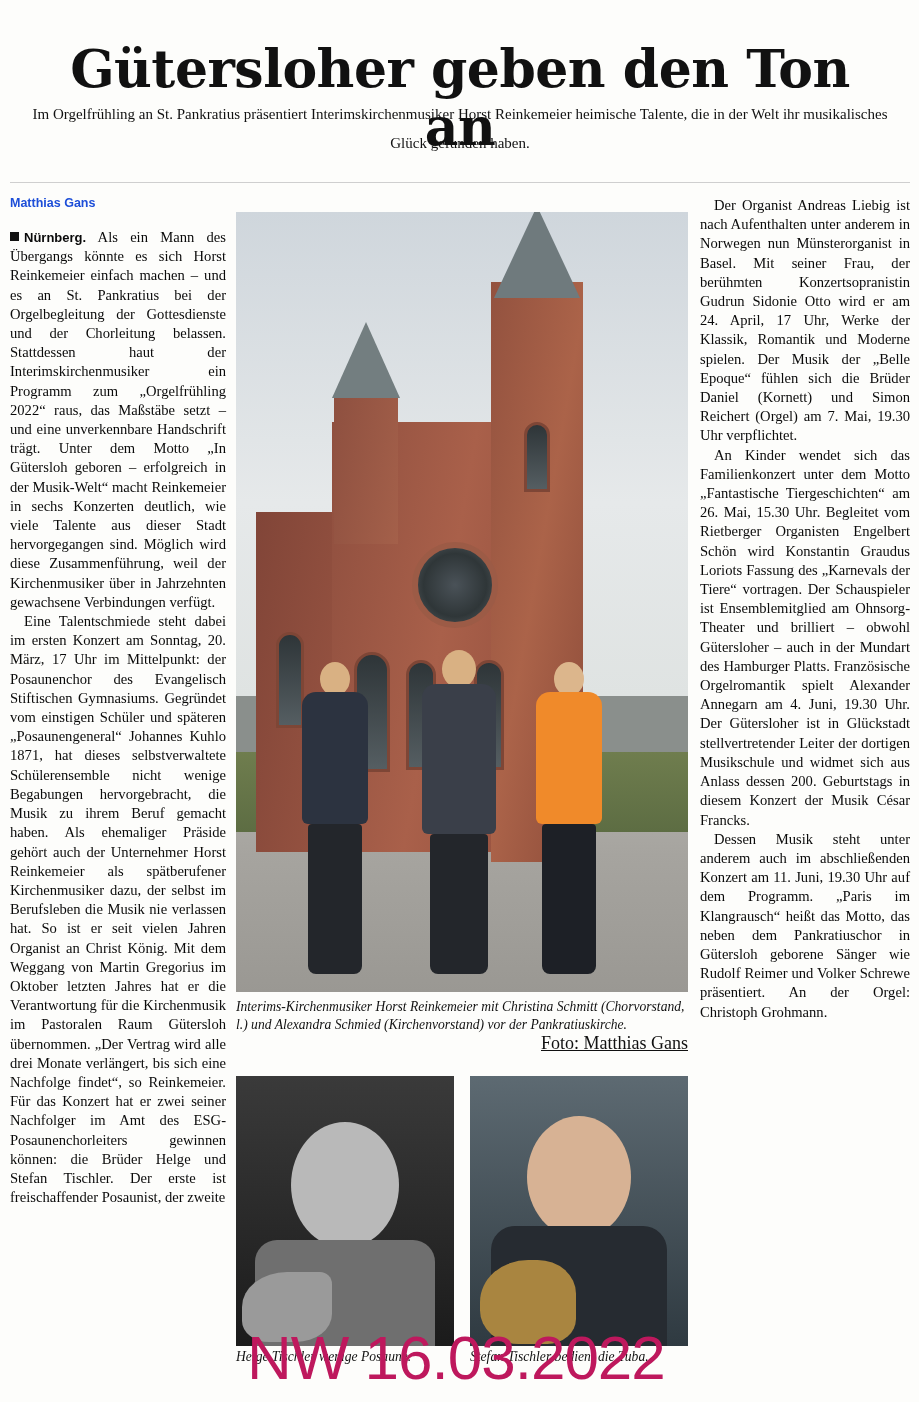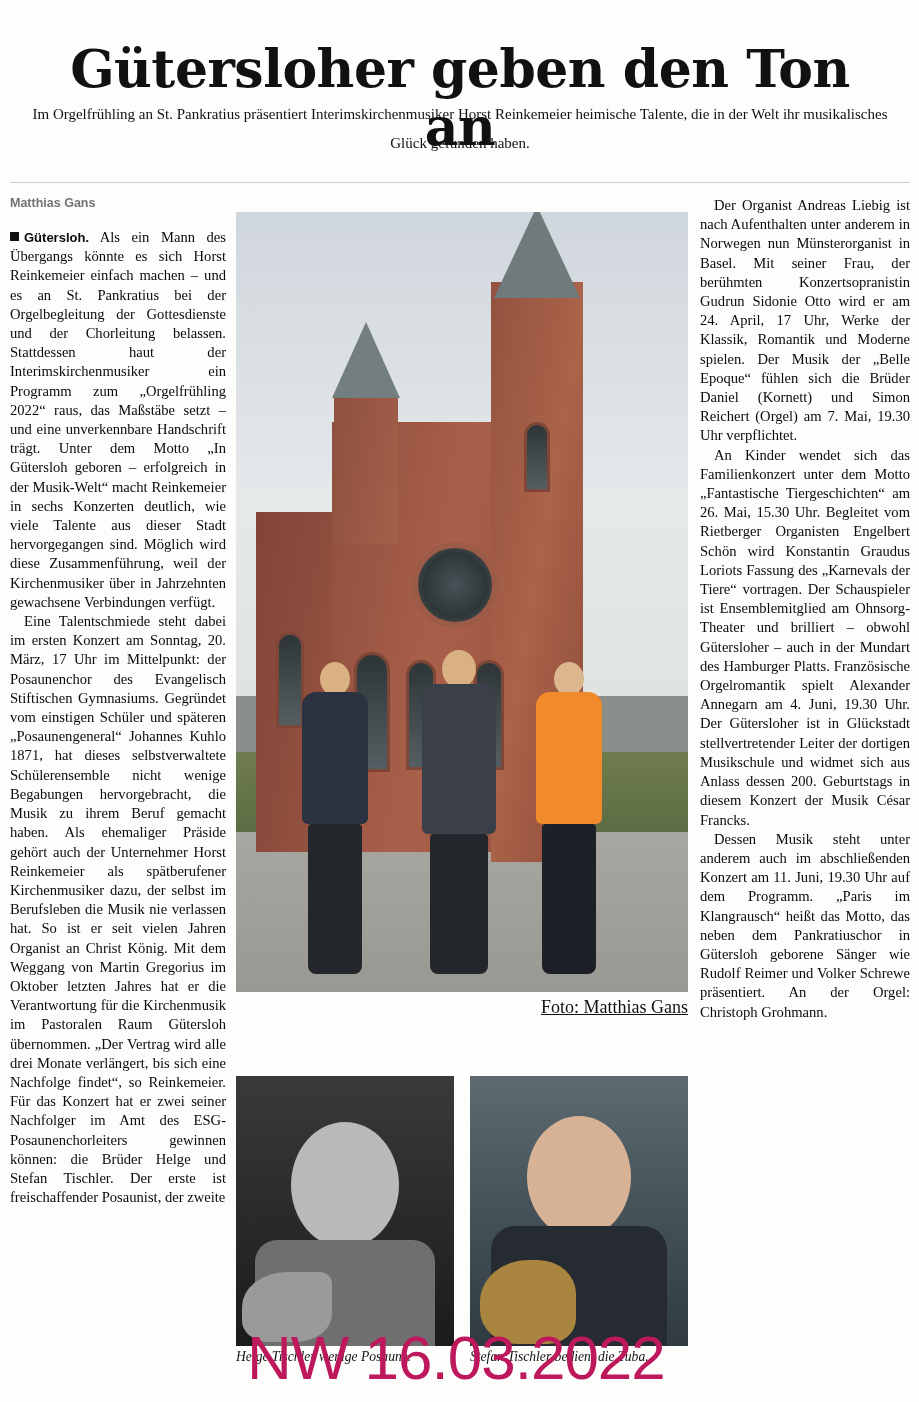--- a/index.html
+++ b/index.html
@@ -57,21 +57,21 @@
     background: #cfcfcf;
   }
 
   .byline {
     position: absolute;
     left: 10px;
     top: 196px;
     font-family: "Liberation Sans", sans-serif;
     font-weight: bold;
     font-size: 12.5px;
-    color: #737373;
+    color: #1d4ed8;
   }
 
   
   .col {
     position: absolute;
     font-family: "Liberation Serif", serif;
     font-size: 14.6px;
     line-height: 19.2px;
     text-align: justify;
     color: #0a0a0a;
@@ -260,21 +260,21 @@
   <div class="headline">Gütersloher geben den Ton an</div>
 
   <div class="subhead">Im Orgelfrühling an St. Pankratius präsentiert Interimskirchenmusiker Horst Reinkemeier heimische Talente, die in der Welt ihr musikalisches Glück gefunden haben.</div>
 
   <div class="rule"></div>
 
   <div class="byline">Matthias Gans</div>
 
   <div class="col" id="col-left">
     <p class="first">
-      <span class="dateline-box"></span><span class="dateline">Gütersloh.</span>
+      <span class="dateline-box"></span><span class="dateline">Nürnberg.</span>
       <span>Als ein Mann des Übergangs könnte es sich Horst Reinkemeier einfach machen – und es an St. Pankratius bei der Orgelbegleitung der Gottesdienste und der Chorleitung belassen. Stattdessen haut der Interimskirchenmusiker ein Programm zum „Orgelfrühling 2022“ raus, das Maßstäbe setzt – und eine unverkennbare Handschrift trägt. Unter dem Motto „In Gütersloh geboren – erfolgreich in der Musik-Welt“ macht Reinkemeier in sechs Konzerten deutlich, wie viele Talente aus dieser Stadt hervorgegangen sind. Möglich wird diese Zusammenführung, weil der Kirchenmusiker über in Jahrzehnten gewachsene Verbindungen verfügt.</span>
     </p>
     <p><span>Eine Talentschmiede steht dabei im ersten Konzert am Sonntag, 20. März, 17 Uhr im Mittelpunkt: der Posaunenchor des Evangelisch Stiftischen Gymnasiums. Gegründet vom einstigen Schüler und späteren „Posaunengeneral“ Johannes Kuhlo 1871, hat dieses selbstverwaltete Schülerensemble nicht wenige Begabungen hervorgebracht, die Musik zu ihrem Beruf gemacht haben. Als ehemaliger Präside gehört auch der Unternehmer Horst Reinkemeier als spätberufener Kirchenmusiker dazu, der selbst im Berufsleben die Musik nie verlassen hat. So ist er seit vielen Jahren Organist an Christ König. Mit dem Weggang von Martin Gregorius im Oktober letzten Jahres hat er die Verantwortung für die Kirchenmusik im Pastoralen Raum Gütersloh übernommen. „Der Vertrag wird alle drei Monate verlängert, bis sich eine Nachfolge findet“, so Reinkemeier. Für das Konzert hat er zwei seiner Nachfolger im Amt des ESG-Posaunenchorleiters gewinnen können: die Brüder Helge und Stefan Tischler. Der erste ist freischaffender Posaunist, der zweite</span></p>
   </div>
 
   <div class="col" id="col-right">
     <p><span>Der Organist Andreas Liebig ist nach Aufenthalten unter anderem in Norwegen nun Münsterorganist in Basel. Mit seiner Frau, der berühmten Konzertsopranistin Gudrun Sidonie Otto wird er am 24. April, 17 Uhr, Werke der Klassik, Romantik und Moderne spielen. Der Musik der „Belle Epoque“ fühlen sich die Brüder Daniel (Kornett) und Simon Reichert (Orgel) am 7. Mai, 19.30 Uhr verpflichtet.</span></p>
     <p><span>An Kinder wendet sich das Familienkonzert unter dem Motto „Fantastische Tiergeschichten“ am 26. Mai, 15.30 Uhr. Begleitet vom Rietberger Organisten Engelbert Schön wird Konstantin Graudus Loriots Fassung des „Karnevals der Tiere“ vortragen. Der Schauspieler ist Ensemblemitglied am Ohnsorg-Theater und brilliert – obwohl Gütersloher – auch in der Mundart des Hamburger Platts. Französische Orgelromantik spielt Alexander Annegarn am 4. Juni, 19.30 Uhr. Der Gütersloher ist in Glückstadt stellvertretender Leiter der dortigen Musikschule und widmet sich aus Anlass dessen 200. Geburtstags in diesem Konzert der Musik César Francks.</span></p>
     <p><span>Dessen Musik steht unter anderem auch im abschließenden Konzert am 11. Juni, 19.30 Uhr auf dem Programm. „Paris im Klangrausch“ heißt das Motto, das neben dem Pankratiuschor in Gütersloh geborene Sänger wie Rudolf Reimer und Volker Schrewe präsentiert. An der Orgel: Christoph Grohmann.</span></p>
   </div>
@@ -309,20 +309,21 @@
       <div class="p-legs" style="height:140px; width:58px;"></div>
     </div>
     <div class="person" style="left:300px;">
       <div class="p-head" style="background:#dcb68c;"></div>
       <div class="p-body" style="background:#f08a2a;"></div>
       <div class="p-legs" style="background:#1d2026;"></div>
     </div>
   </div>
 
   <div class="caption" id="caption-main">
+    <span>Interims-Kirchenmusiker Horst Reinkemeier mit Christina Schmitt (Chorvorstand, l.) und Alexandra Schmied (Kirchenvorstand) vor der Pankratiuskirche.</span>
     <span class="credit">Foto: Matthias Gans</span>
   </div>
 
   <div class="photo-bottom-left mono">
     <div style="position:absolute;left:0;top:0;width:100%;height:100%;background:linear-gradient(#3a3a3a,#1b1b1b);"></div>
     <div class="bw-head" style="top:46px; width:108px; height:126px; background:#b9b9b9;"></div>
     <div style="position:absolute;left:50%;transform:translateX(-50%);top:164px;width:180px;height:120px;background:#6f6f6f;border-radius:22px 22px 0 0;"></div>
     <div style="position:absolute;left:6px;bottom:4px;width:90px;height:70px;background:#9a9a9a;border-radius:50% 12px 40% 30%;"></div>
   </div>
 

